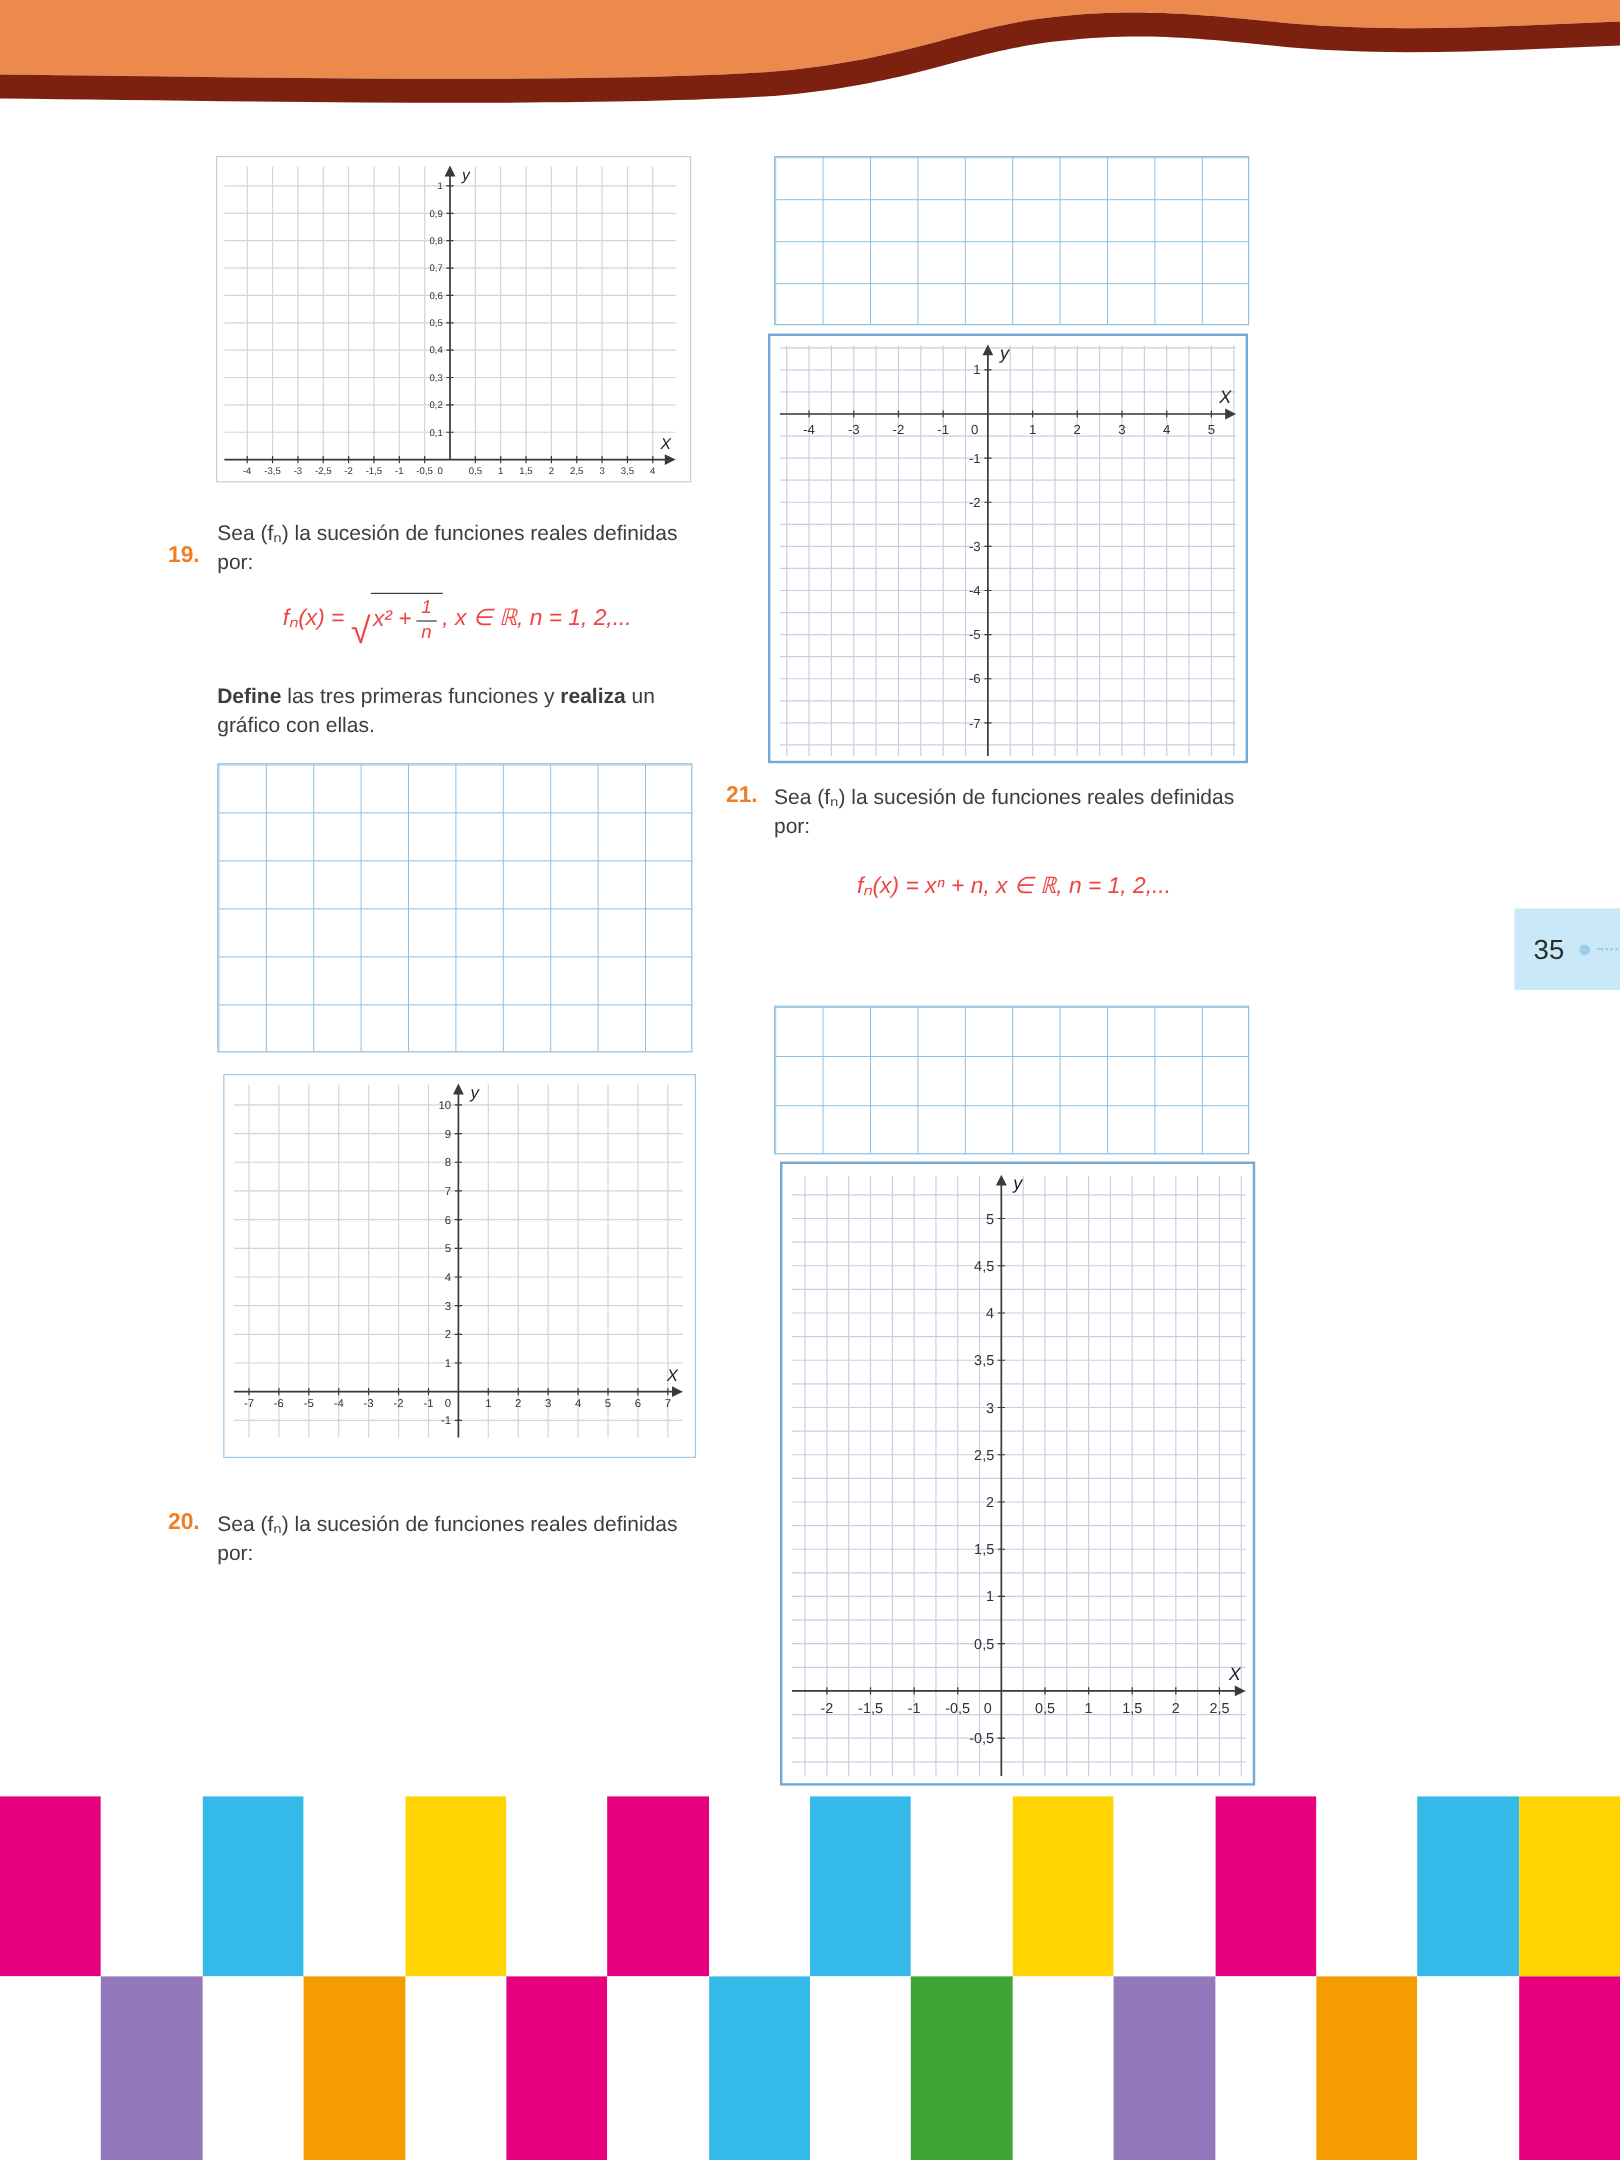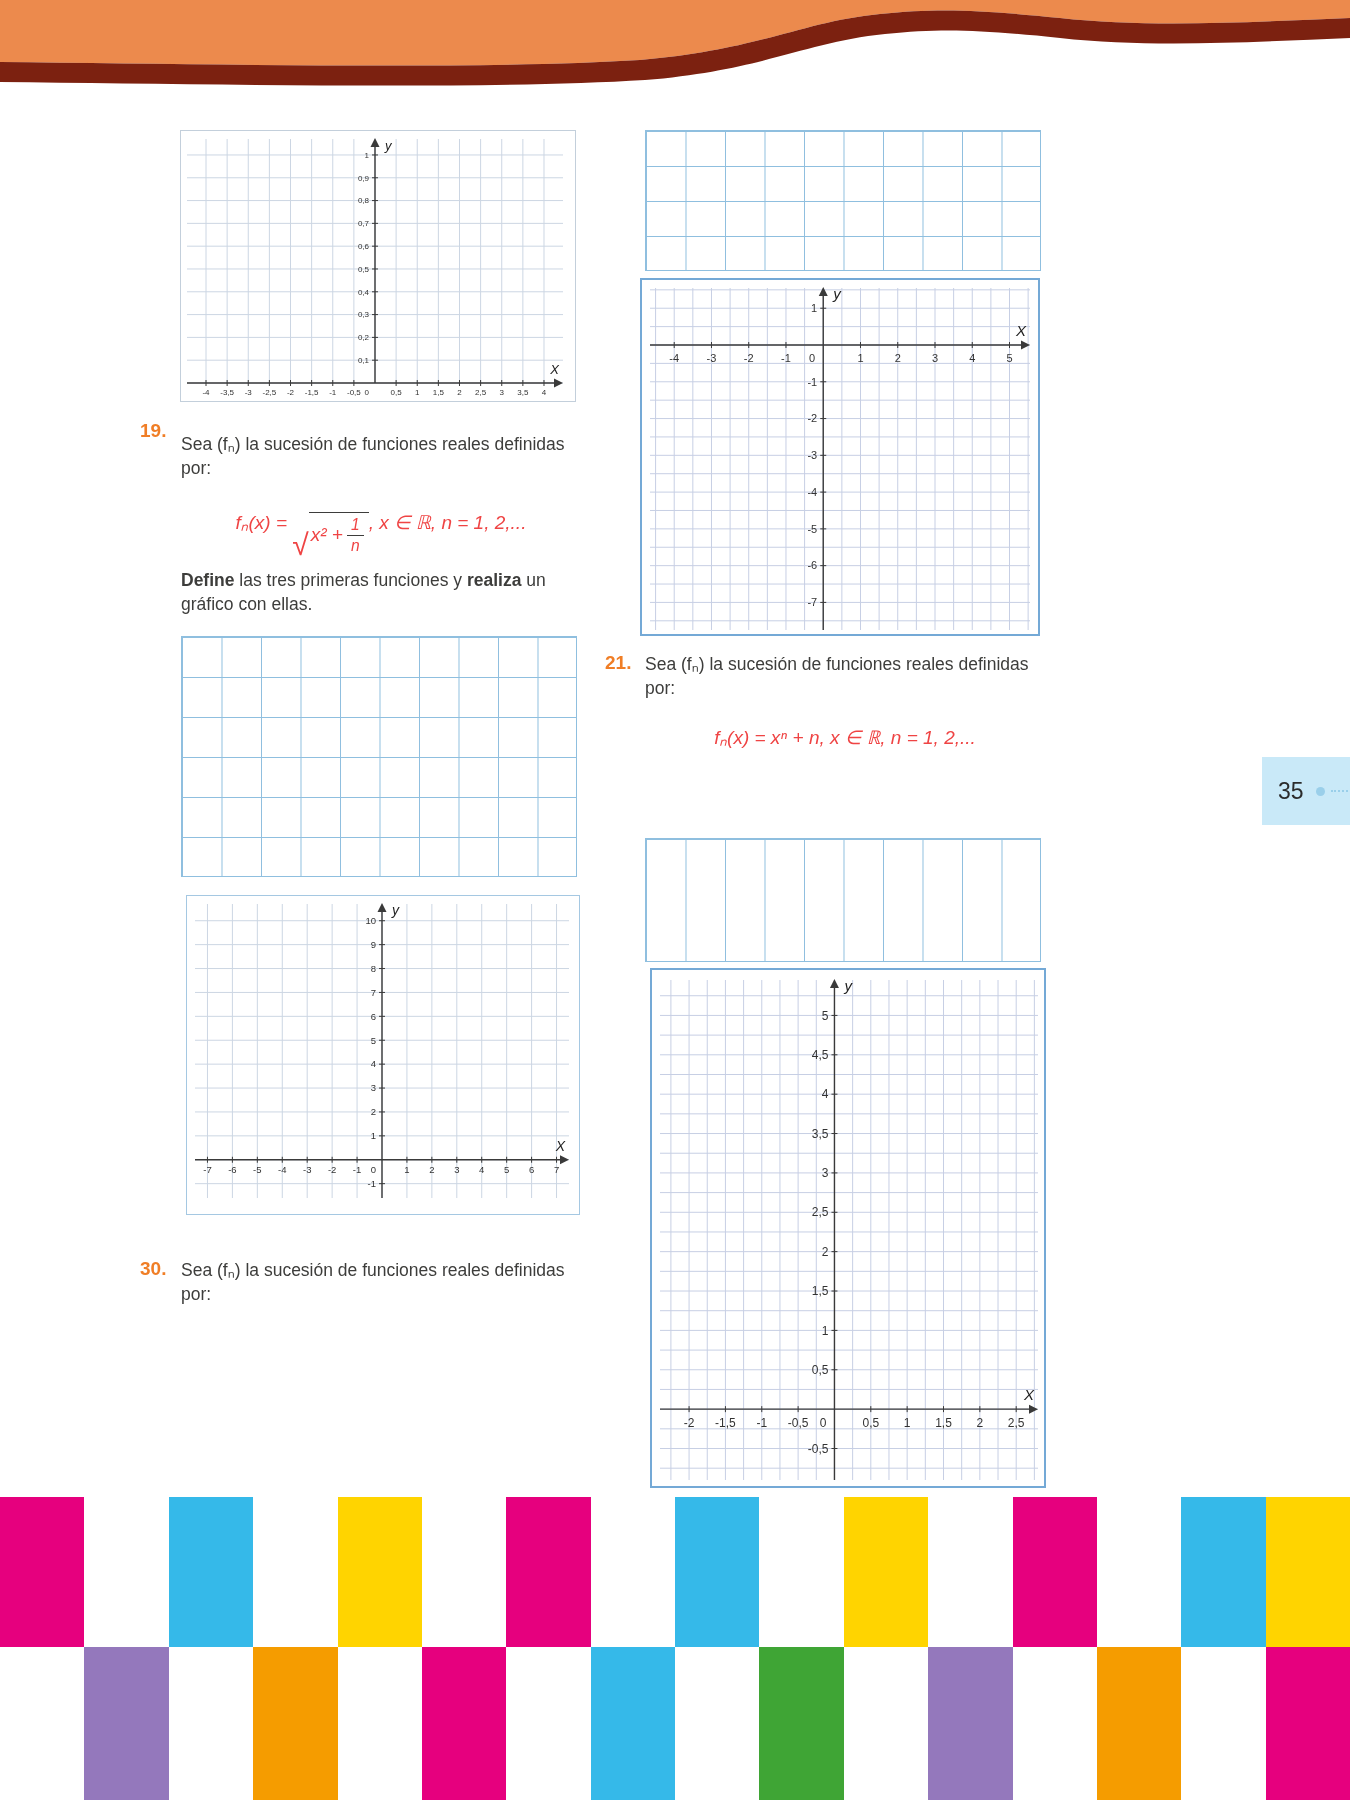--- a/index.html
+++ b/index.html
@@ -21,21 +21,21 @@
   .grid-r2{background-size:39.5px 41px;}
 
   .ex-number{position:absolute;font-weight:bold;font-size:19px;color:#f07e26;}
   .ex-text{position:absolute;font-size:17.5px;line-height:1.38;color:#3d3d3b;width:400px;}
   .bold{font-weight:bold;}
 
   .formula{position:absolute;width:400px;text-align:center;font-style:italic;
     font-size:19px;color:#ef4444;}
   .sqrt{display:inline-flex;align-items:flex-end;vertical-align:middle;}
   .rad-sym{font-size:30px;line-height:0.9;font-style:normal;transform:translateY(3px);}
-  .radicand{border-top:1.6px solid #3d3d3b;padding:3px 5px 0 2px;display:inline-flex;align-items:center;margin-top:18px;}
+  .radicand{border-top:1.6px solid #3d3d3b;padding:3px 5px 0 2px;display:inline-flex;align-items:center;}
   .frac{display:inline-flex;flex-direction:column;align-items:center;font-size:0.82em;line-height:1.15;margin-left:4px;}
   .frac .num{border-bottom:1.4px solid #3d3d3b;padding:0 4px 1px 4px;}
   .frac .den{padding-top:1px;}
 
   .page-badge{position:absolute;left:1262px;top:757px;width:88px;height:68px;
     background:#c9e9f8;display:flex;align-items:center;}
   .page-badge .num{font-size:23px;color:#2b2b2b;margin-left:16px;}
   .page-badge .dot{width:9px;height:9px;border-radius:50%;background:#9acfea;margin-left:12px;}
   .page-badge .dots{flex:1;border-top:2px dotted #9acfea;margin:0 2px 0 6px;}
 
@@ -137,21 +137,21 @@
       <text x="188" y="72.37009345794392" font-size="8" fill="#333" text-anchor="end" font-family="Liberation Sans, sans-serif">0,8</text>
       <line x1="191" y1="46.76635514018693" x2="197" y2="46.76635514018693" stroke="#3a3a3a" stroke-width="1"></line>
       <text x="188" y="49.56635514018693" font-size="8" fill="#333" text-anchor="end" font-family="Liberation Sans, sans-serif">0,9</text>
       <line x1="191" y1="23.962616822429908" x2="197" y2="23.962616822429908" stroke="#3a3a3a" stroke-width="1"></line>
       <text x="188" y="26.76261682242991" font-size="8" fill="#333" text-anchor="end" font-family="Liberation Sans, sans-serif">1</text>
       <text x="188" y="264" font-size="8" fill="#333" text-anchor="end" font-family="Liberation Sans, sans-serif">0</text>
       <text x="378" y="243" font-size="13" fill="#222" text-anchor="end" font-style="italic" font-family="Liberation Sans, sans-serif">X</text>
       <text x="204" y="19" font-size="13" fill="#222" font-style="italic" font-family="Liberation Sans, sans-serif">y</text>
     </svg>
 
-  <div class="ex-number" style="left:140px;top:420px;">19.</div>
+  <div class="ex-number" style="left:140px;top:452px;">19.</div>
   <div class="ex-text" style="left:181px;top:432px;">Sea (fₙ) la sucesión de funciones reales definidas por:</div>
 
   <div class="formula" style="left:181px;top:494px;">
     <span>fₙ(x) = </span><span class="sqrt">
         <span class="rad-sym">√</span>
         <span class="radicand">
           <span>x² + </span>
           <span class="frac">
             <span class="num">1</span>
             <span class="den">n</span>
@@ -244,21 +244,21 @@
       <text x="189" y="51.95914634146341" font-size="9.5" fill="#333" text-anchor="end" font-family="Liberation Sans, sans-serif">9</text>
       <line x1="192" y1="24.731707317073187" x2="198" y2="24.731707317073187" stroke="#3a3a3a" stroke-width="1"></line>
       <text x="189" y="28.056707317073187" font-size="9.5" fill="#333" text-anchor="end" font-family="Liberation Sans, sans-serif">10</text>
       <line x1="192" y1="287.6585365853658" x2="198" y2="287.6585365853658" stroke="#3a3a3a" stroke-width="1"></line>
       <text x="189" y="290.9835365853658" font-size="9.5" fill="#333" text-anchor="end" font-family="Liberation Sans, sans-serif">-1</text>
       <text x="189" y="276.7560975609756" font-size="9.5" fill="#333" text-anchor="end" font-family="Liberation Sans, sans-serif">0</text>
       <text x="378" y="254.7560975609756" font-size="14" fill="#222" text-anchor="end" font-style="italic" font-family="Liberation Sans, sans-serif">X</text>
       <text x="205" y="19" font-size="14" fill="#222" font-style="italic" font-family="Liberation Sans, sans-serif">y</text>
     </svg>
 
-  <div class="ex-number" style="left:140px;top:1258px;">30.</div>
+  <div class="ex-number" style="left:140px;top:1258px;">20.</div>
   <div class="ex-text" style="left:181px;top:1258px;">Sea (fₙ) la sucesión de funciones reales definidas por:</div>
 
   <div class="answer-grid grid-r1" style="left:645px;top:130px;width:396px;height:141px;"></div>
 
   <svg class="graph blue" style="left:640px;top:278px;" width="400" height="358">
       <line x1="13.588235294117661" y1="8" x2="13.588235294117661" y2="350" stroke="#c7cfe4" stroke-width="1"></line>
       <line x1="32.21568627450982" y1="8" x2="32.21568627450982" y2="350" stroke="#c7cfe4" stroke-width="1"></line>
       <line x1="50.843137254901976" y1="8" x2="50.843137254901976" y2="350" stroke="#c7cfe4" stroke-width="1"></line>
       <line x1="69.47058823529413" y1="8" x2="69.47058823529413" y2="350" stroke="#c7cfe4" stroke-width="1"></line>
       <line x1="88.0980392156863" y1="8" x2="88.0980392156863" y2="350" stroke="#c7cfe4" stroke-width="1"></line>

